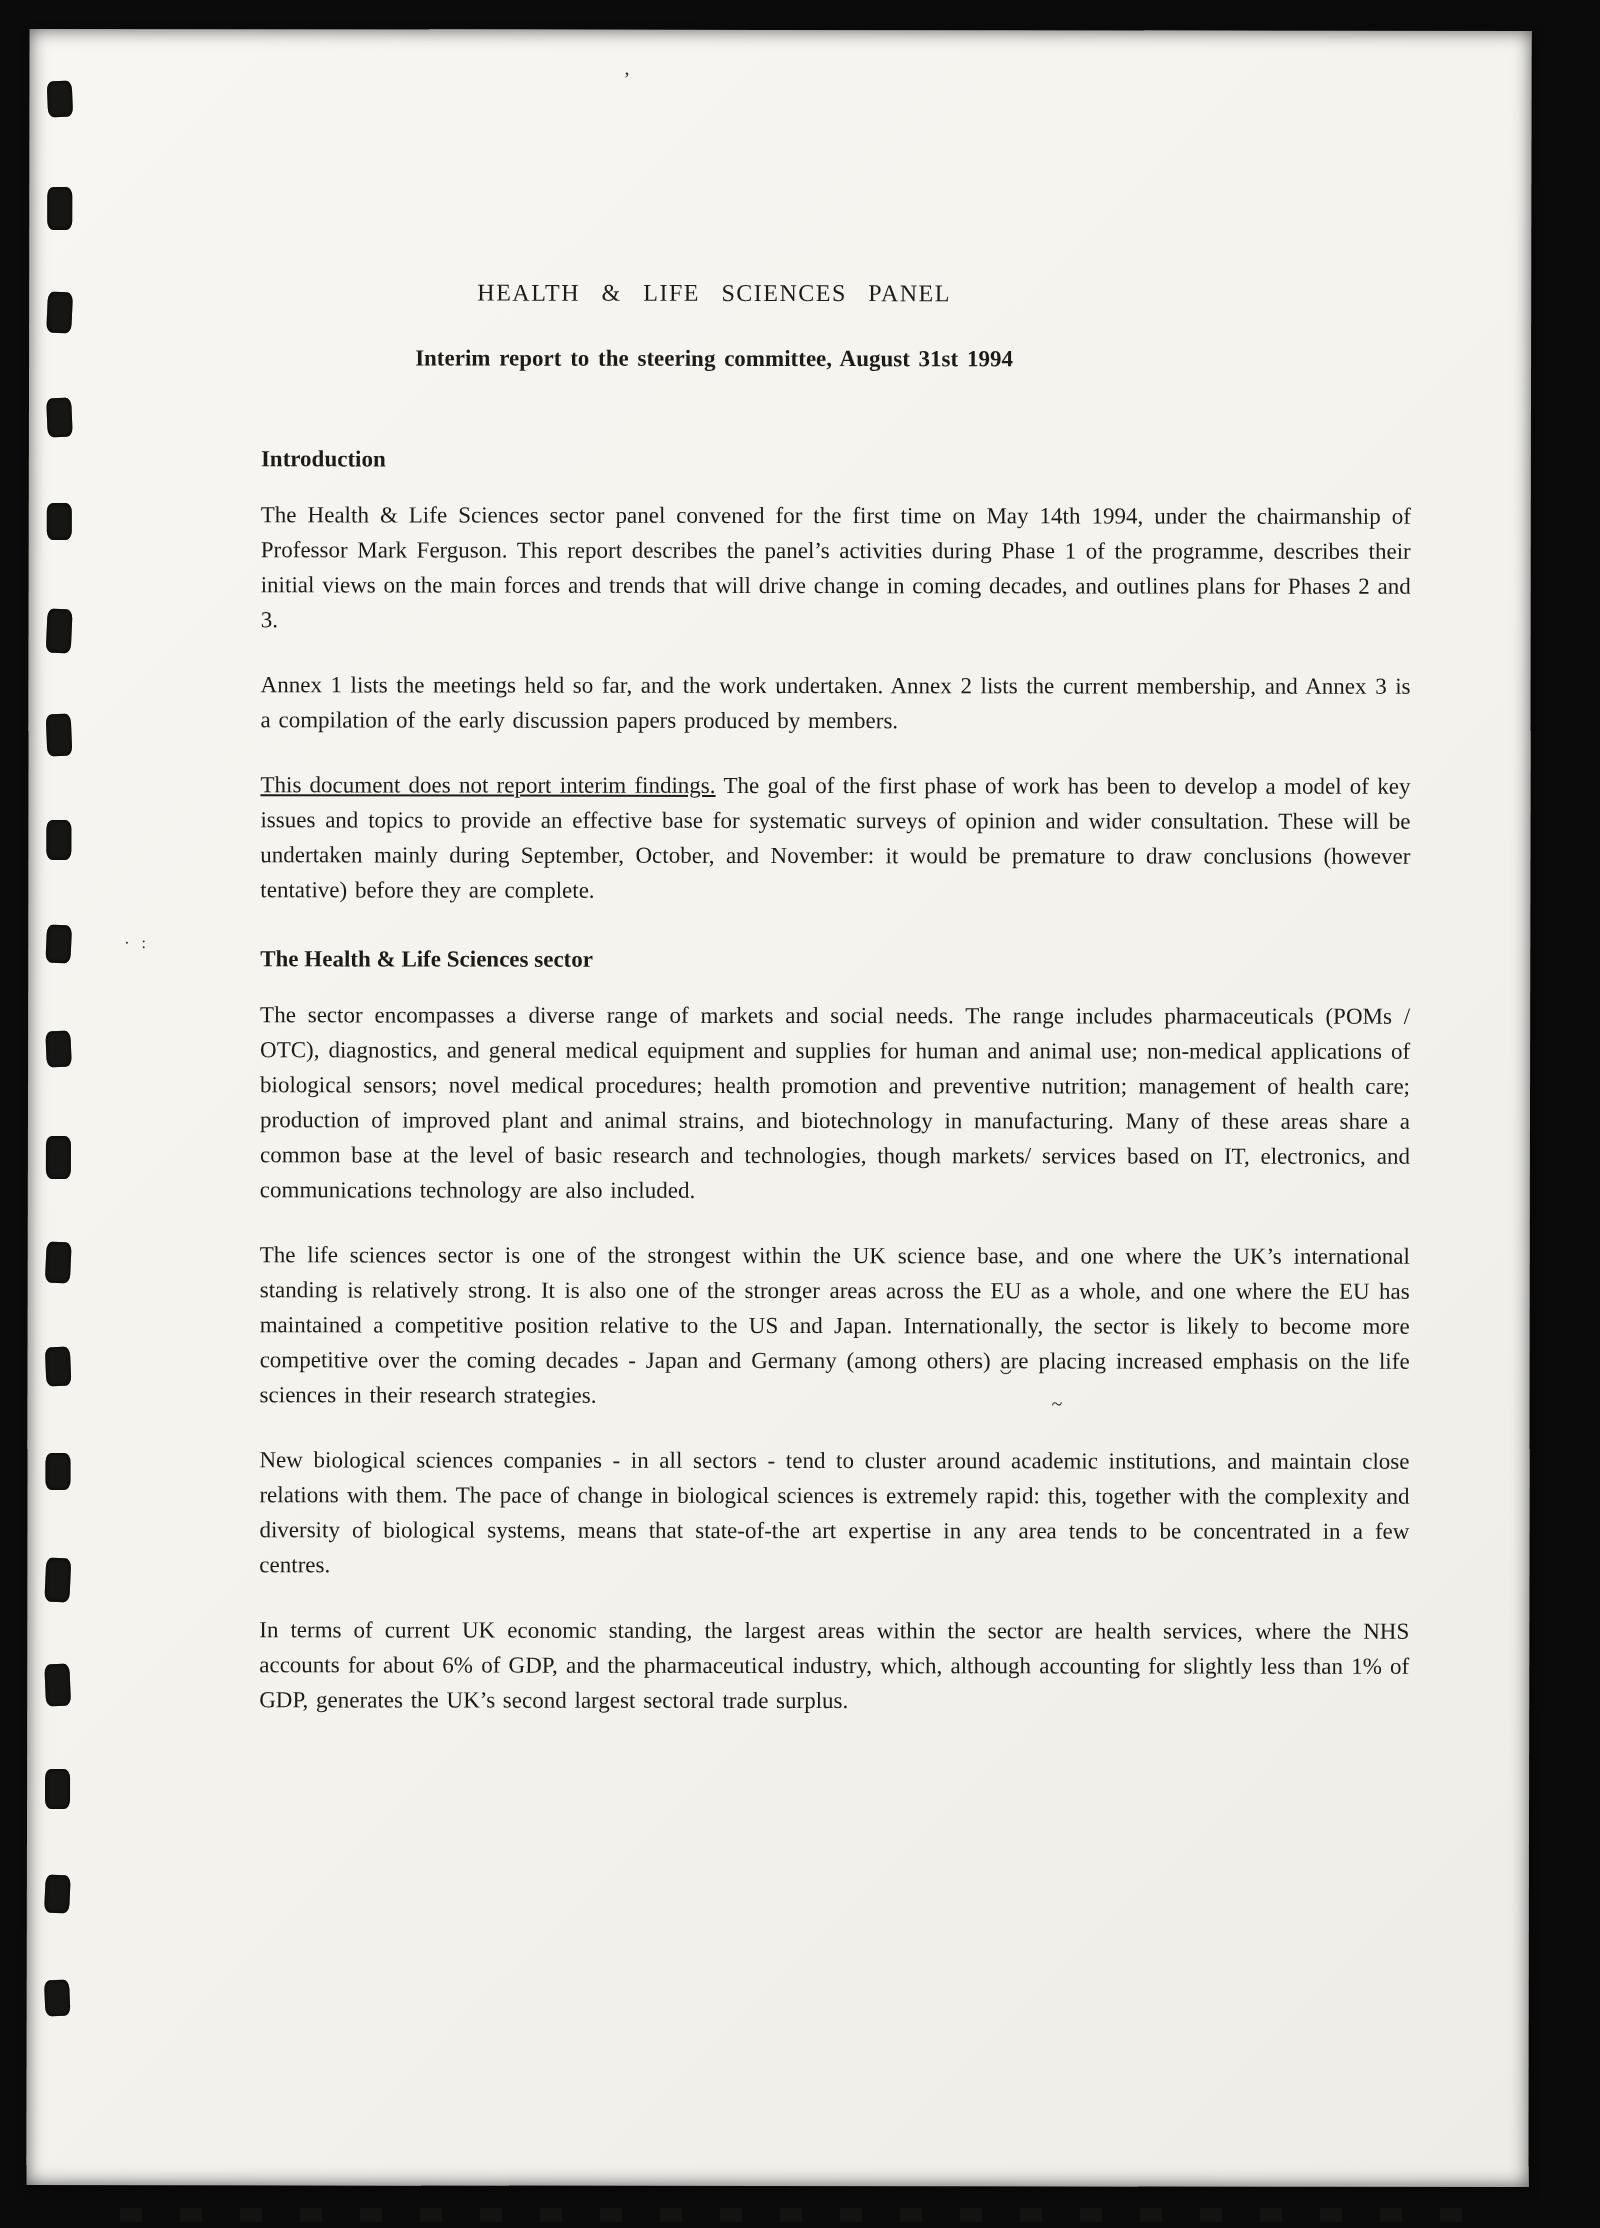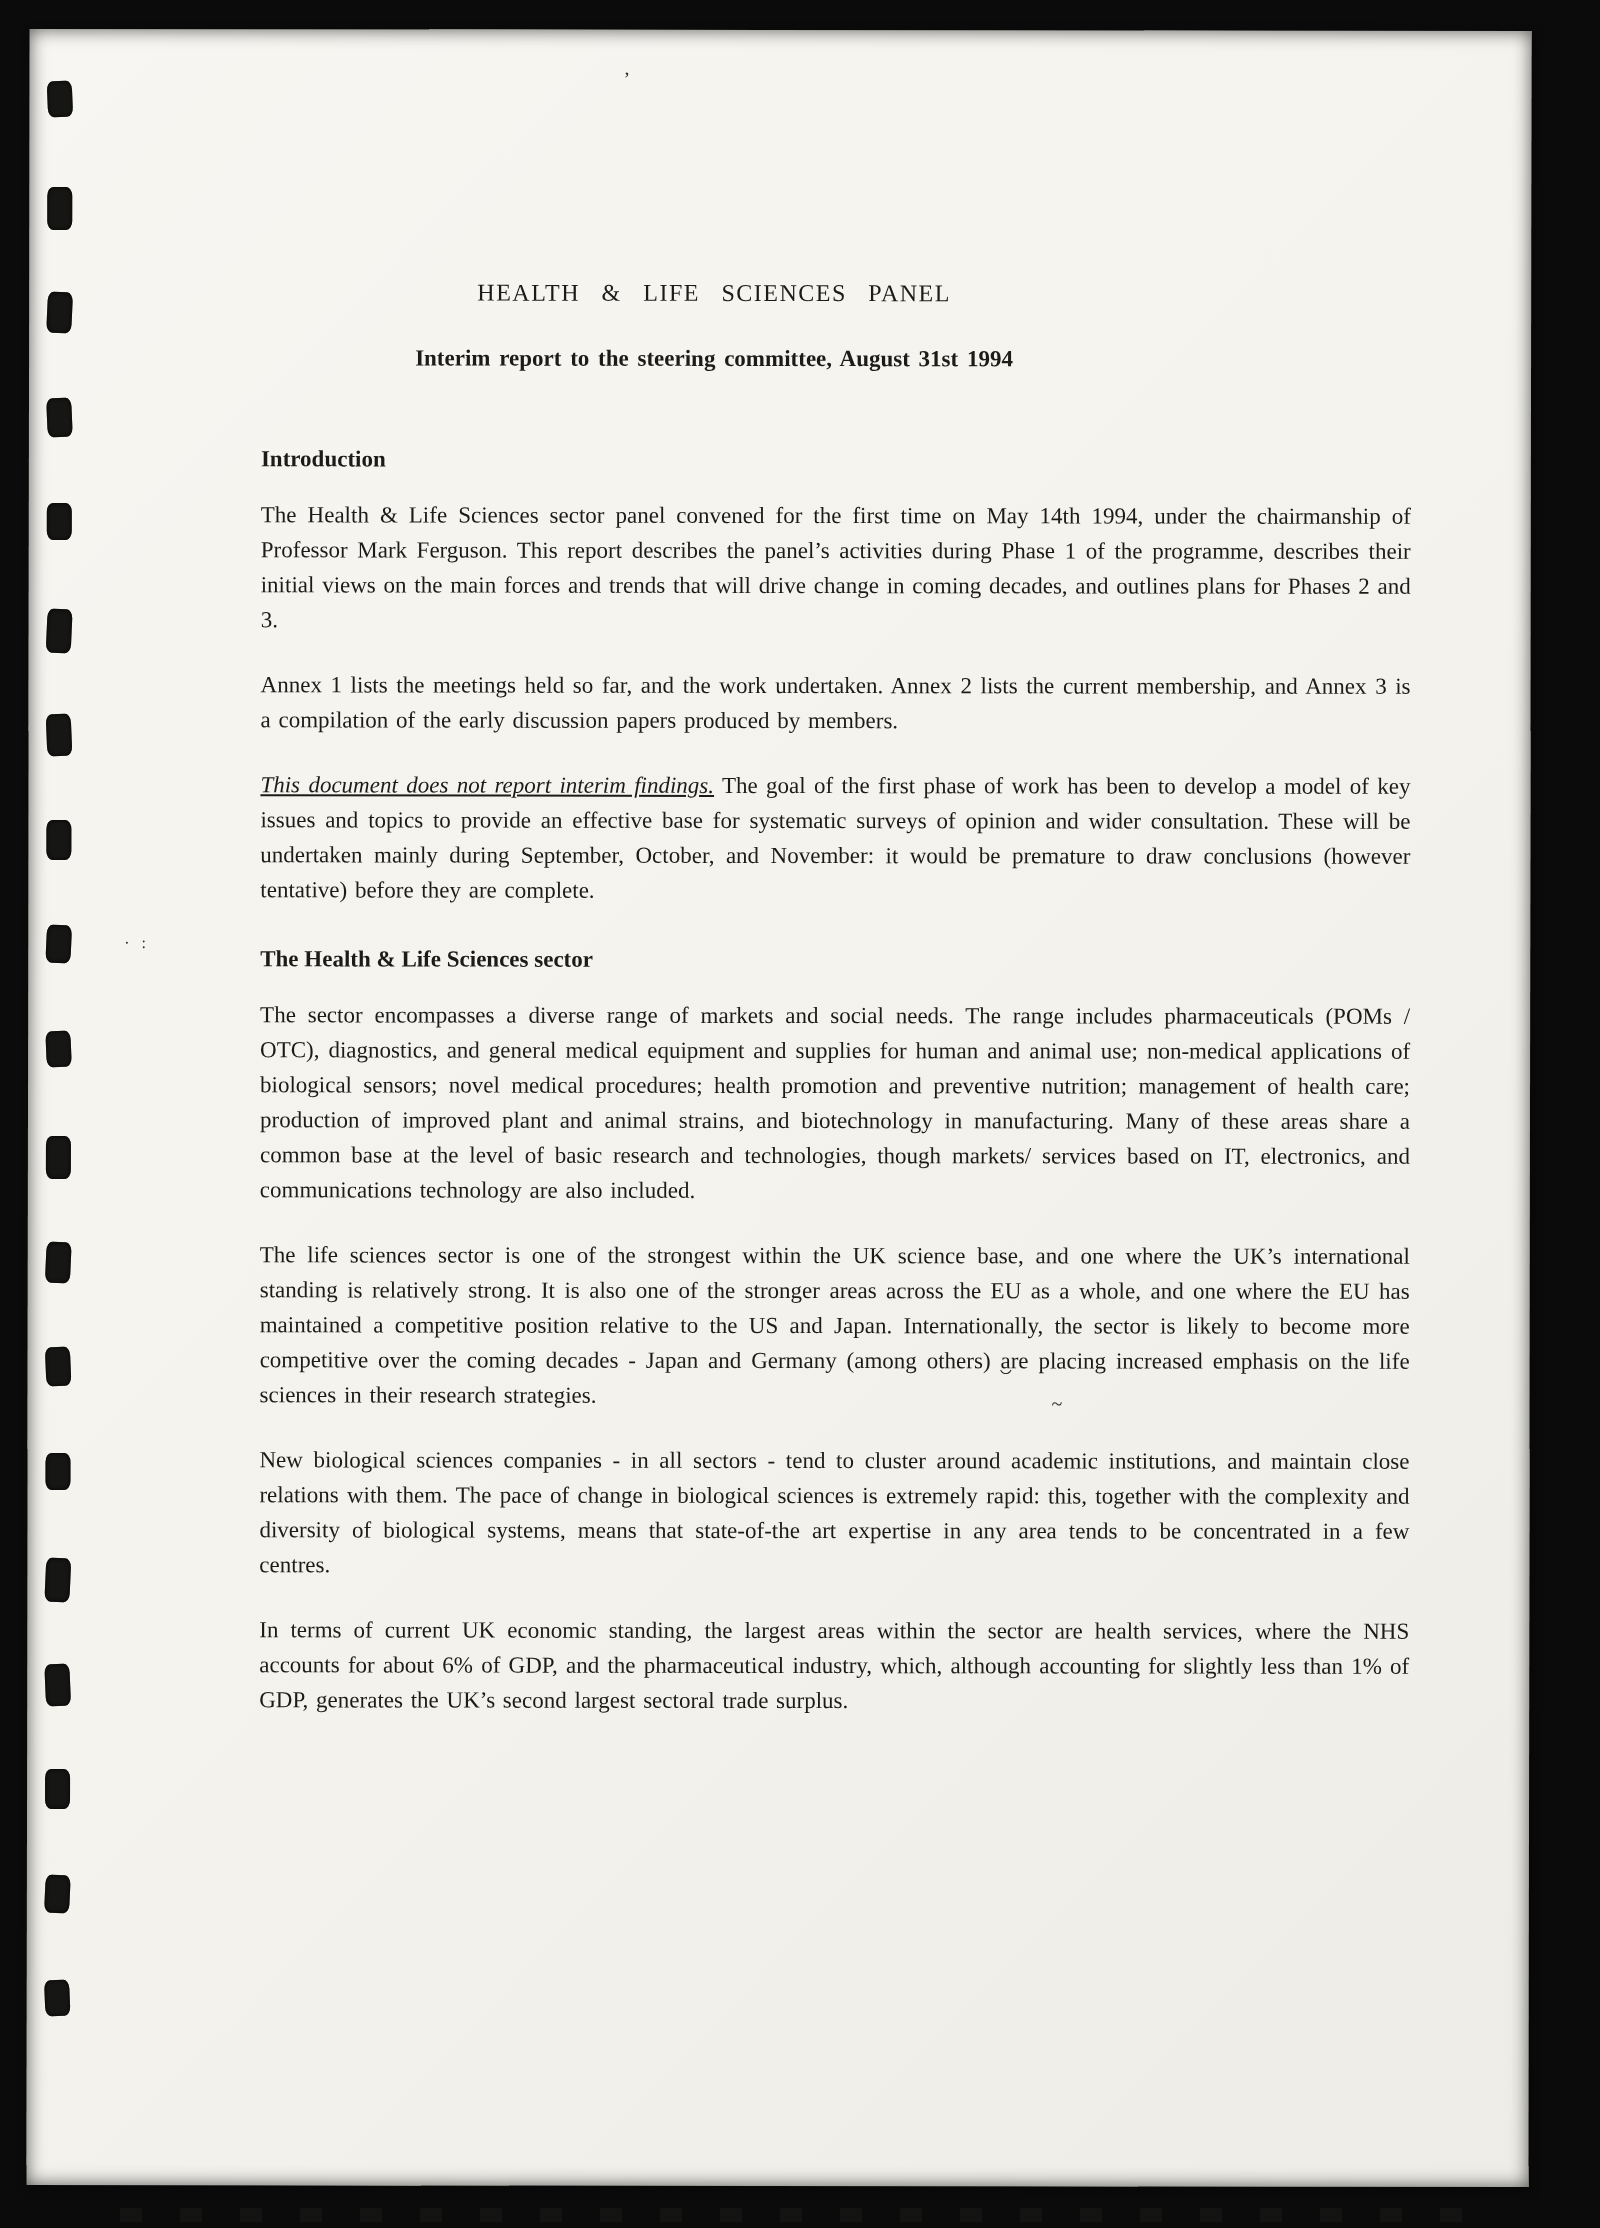--- a/index.html
+++ b/index.html
@@ -80,21 +80,20 @@
   .section-gap {
     margin-top: 34px;
   }
   .content p {
     margin: 0 0 30px 0;
     text-align: justify;
     word-spacing: 2px;
   }
   .underline {
     text-decoration: underline;
-    font-style: italic;
   }
   .artifact {
     position: absolute;
     color: #2a2a28;
     font-size: 20px;
   }
   .artifact.a1 { left: 594px; top: 38px; }
   .artifact.a2 { left: 96px;  top: 905px; font-size: 16px; letter-spacing: 4px; }
   .artifact.a3 { left: 972px; top: 1318px; }
   .artifact.a4 { left: 1024px; top: 1362px; }

